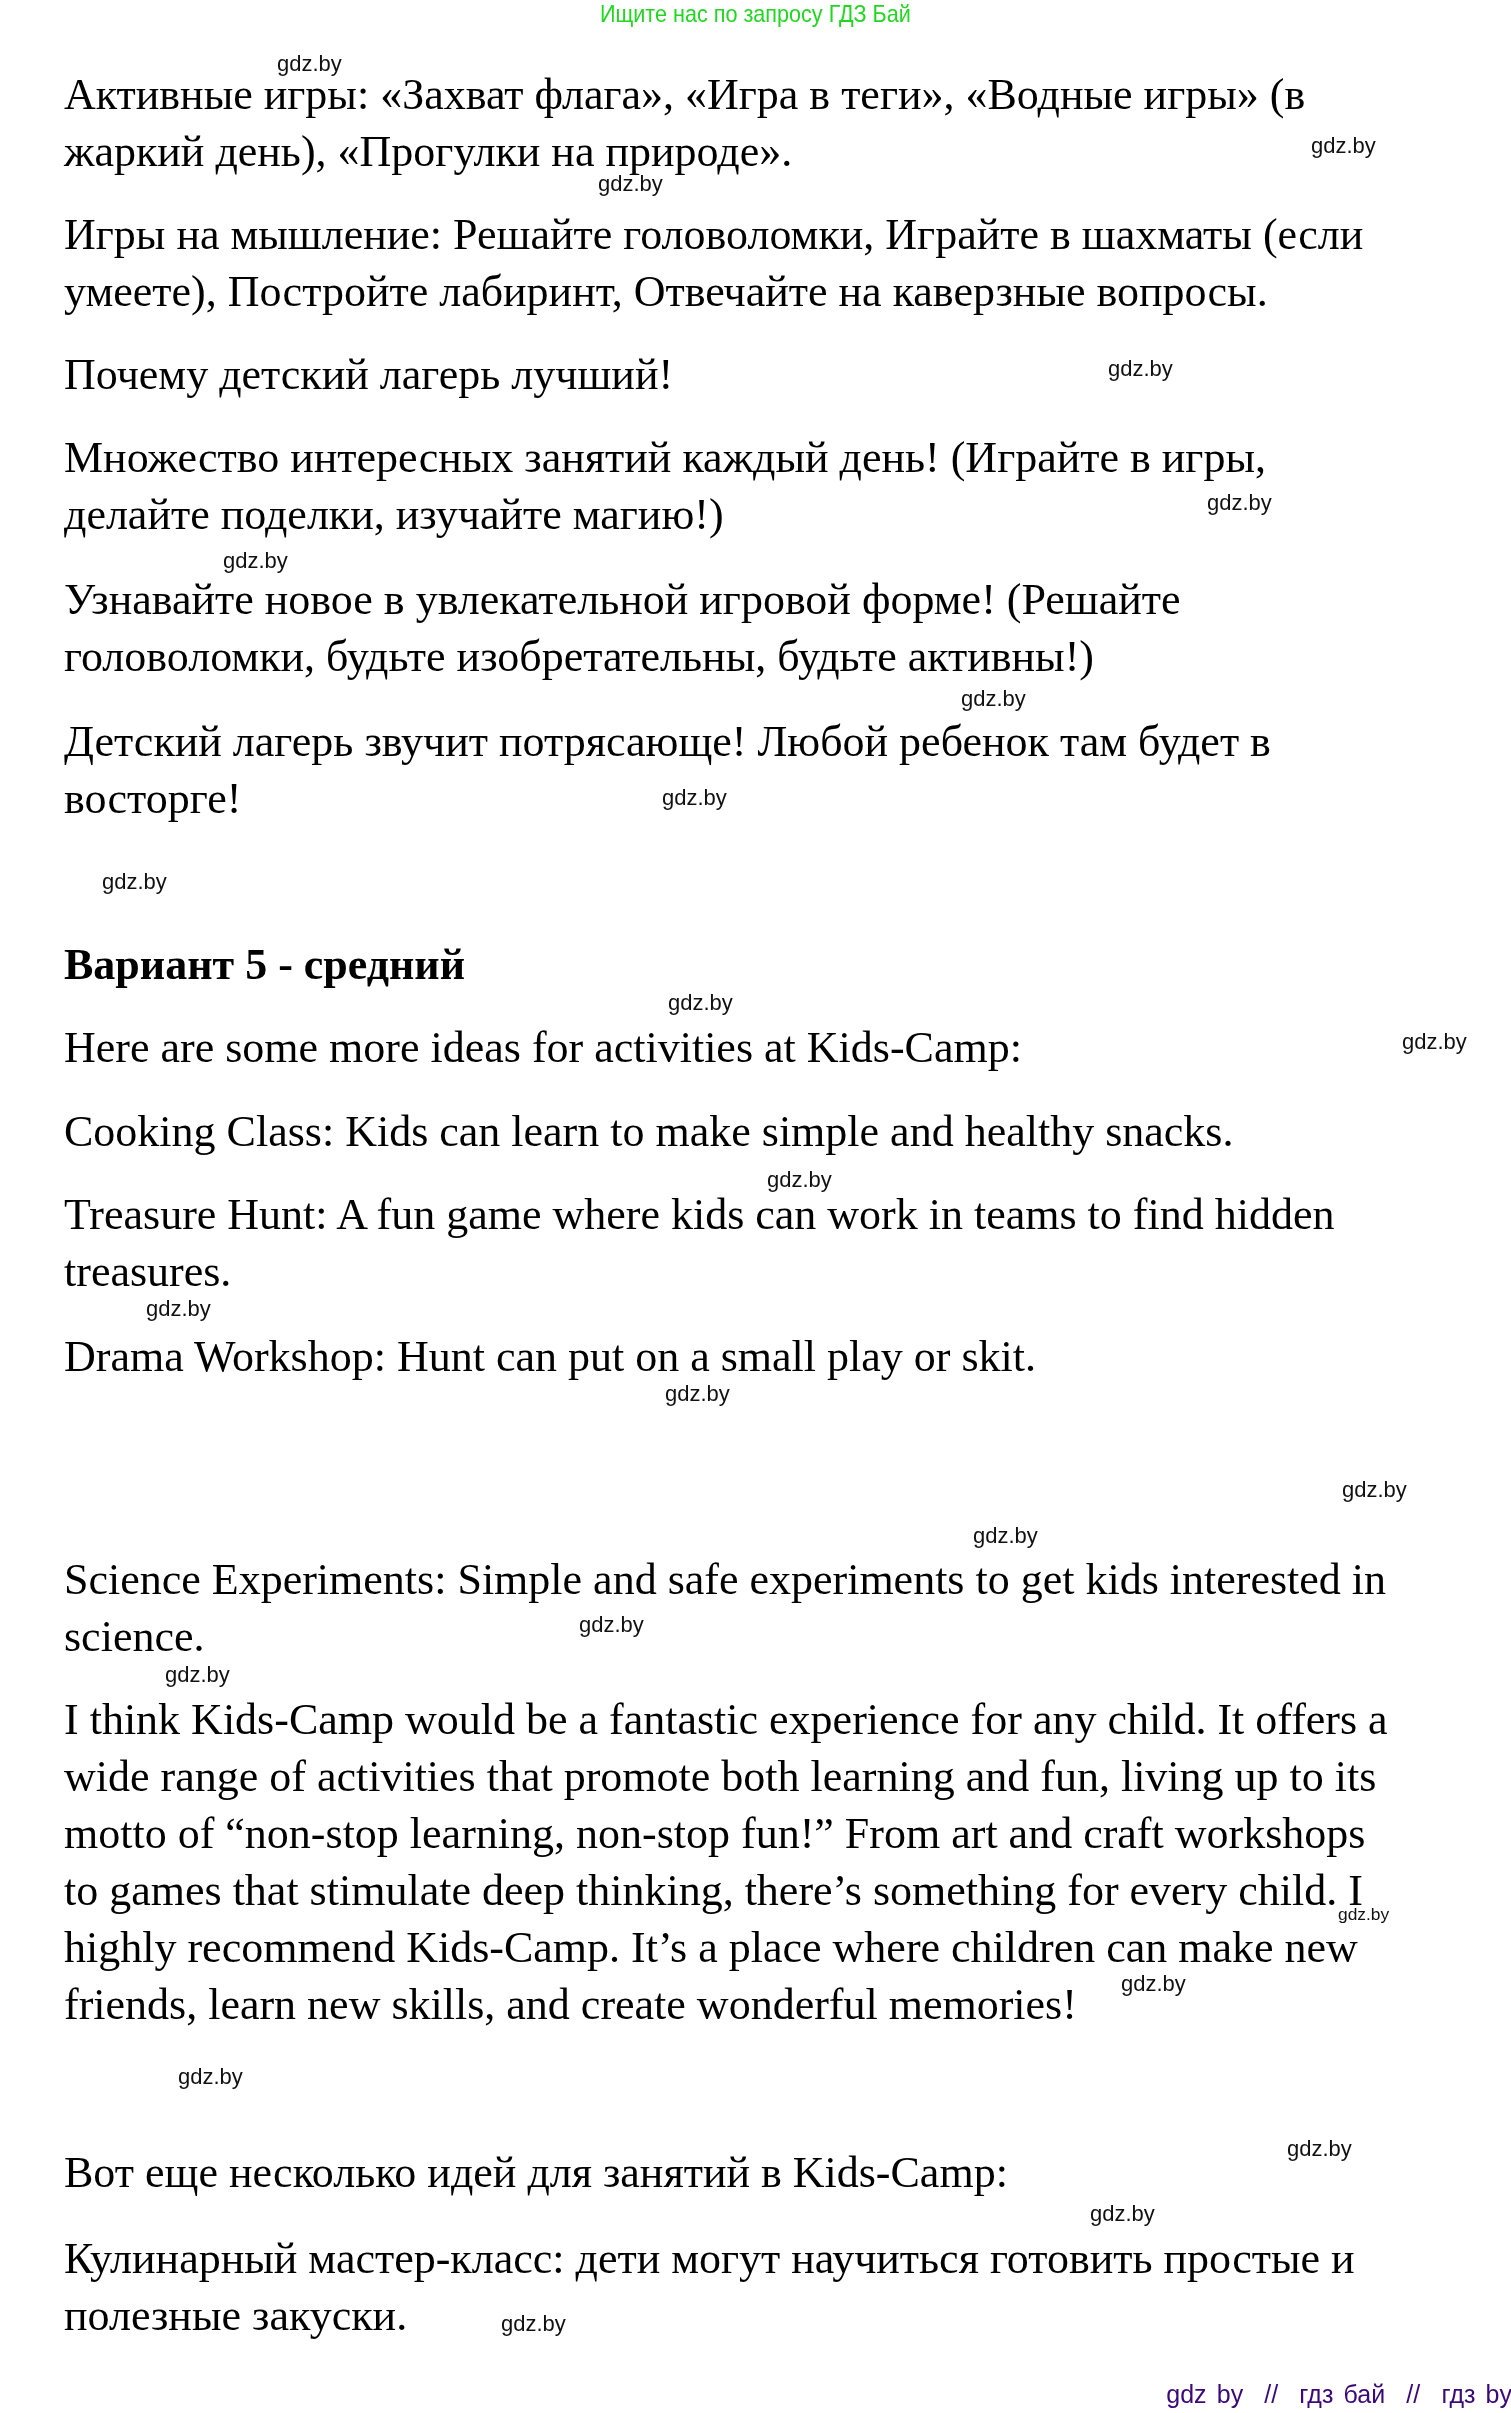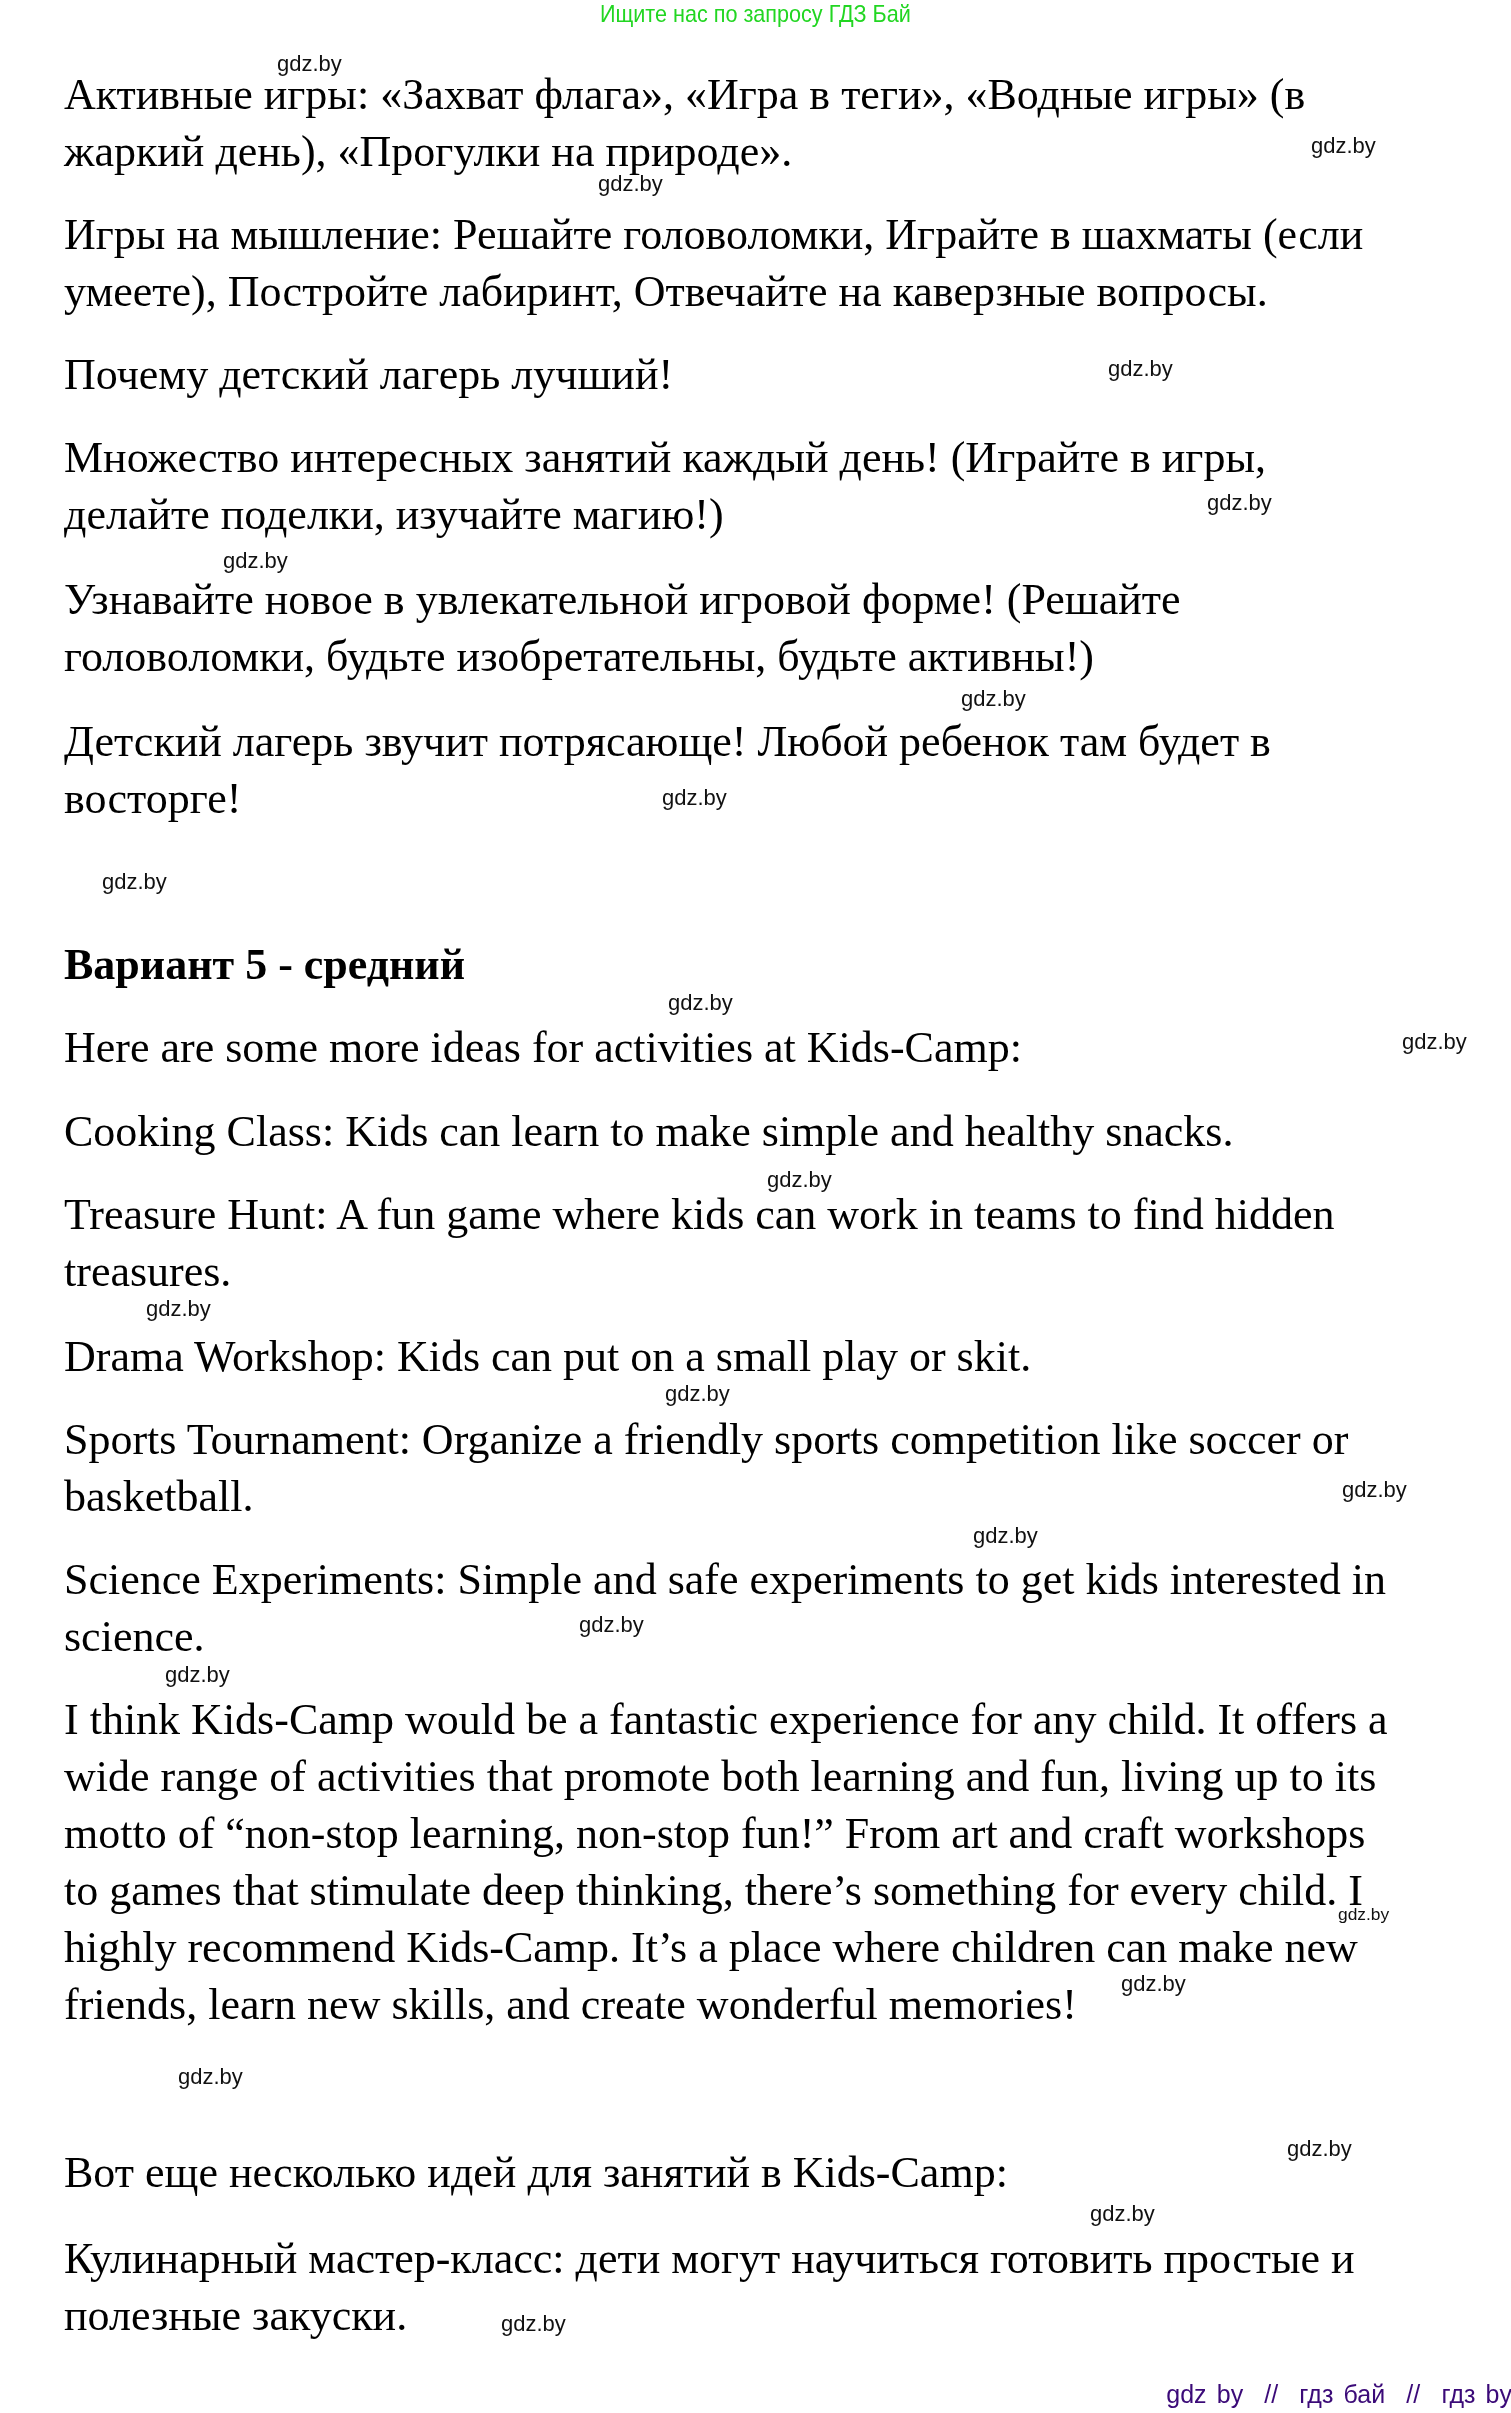--- a/index.html
+++ b/index.html
@@ -69,25 +69,21 @@
     <span class="line">Here are some more ideas for activities at Kids-Camp:</span>
   </div>
   <div class="para" style="top:1103px">
     <span class="line">Cooking Class: Kids can learn to make simple and healthy snacks.</span>
   </div>
   <div class="para" style="top:1186px">
     <span class="line">Treasure Hunt: A fun game where kids can work in teams to find hidden</span>
     <span class="line">treasures.</span>
   </div>
   <div class="para" style="top:1328px">
-    <span class="line">Drama Workshop: Kids can put on a small play or skit.</span>
-  </div>
-  <div class="para" style="top:1411px">
-    <span class="line">Sports Tournament: Organize a friendly sports competition like soccer or</span>
-    <span class="line">basketball.</span>
+    <span class="line">Drama Workshop: Hunt can put on a small play or skit.</span>
   </div>
   <div class="para" style="top:1551px">
     <span class="line">Science Experiments: Simple and safe experiments to get kids interested in</span>
     <span class="line">science.</span>
   </div>
   <div class="para" style="top:1691px">
     <span class="line">I think Kids-Camp would be a fantastic experience for any child. It offers a</span>
     <span class="line">wide range of activities that promote both learning and fun, living up to its</span>
     <span class="line">motto of “non-stop learning, non-stop fun!” From art and craft workshops</span>
     <span class="line">to games that stimulate deep thinking, there’s something for every child. I</span>

